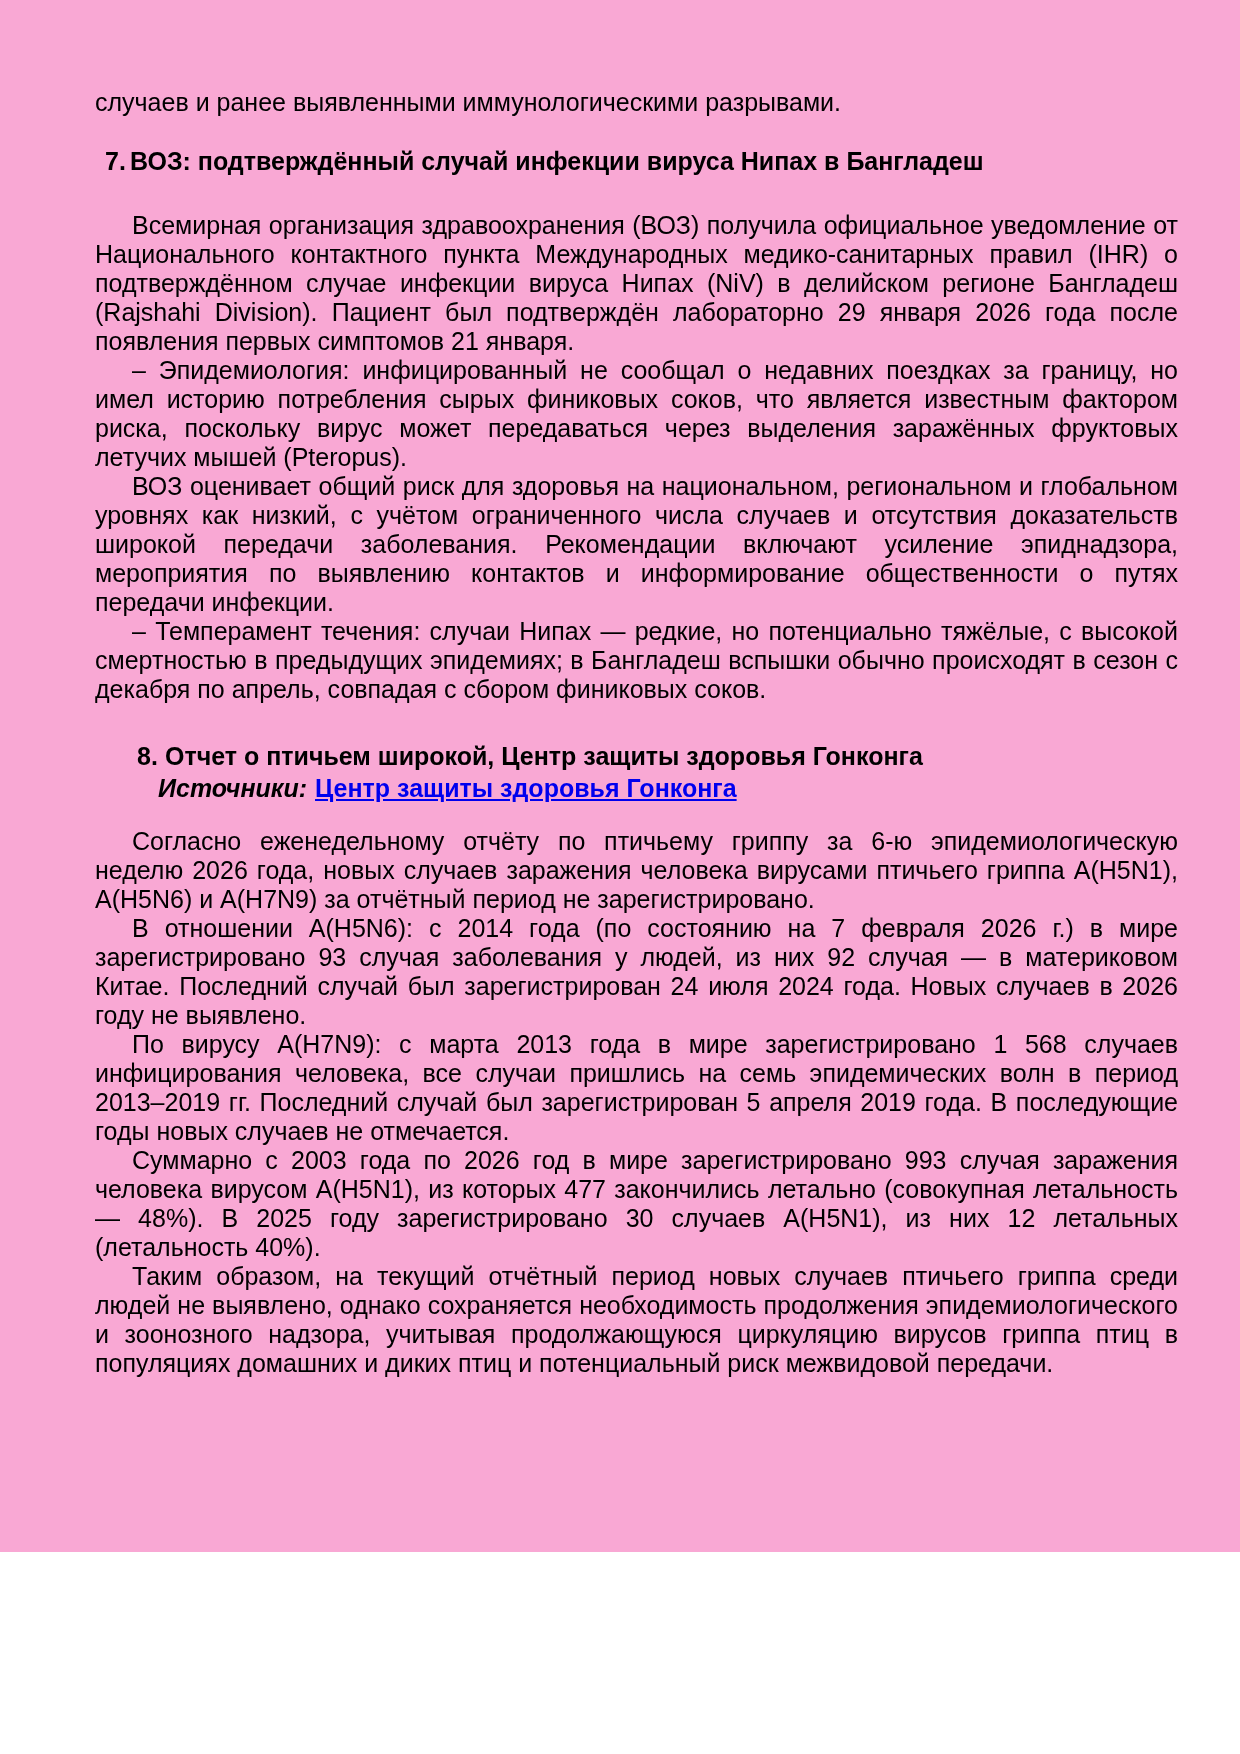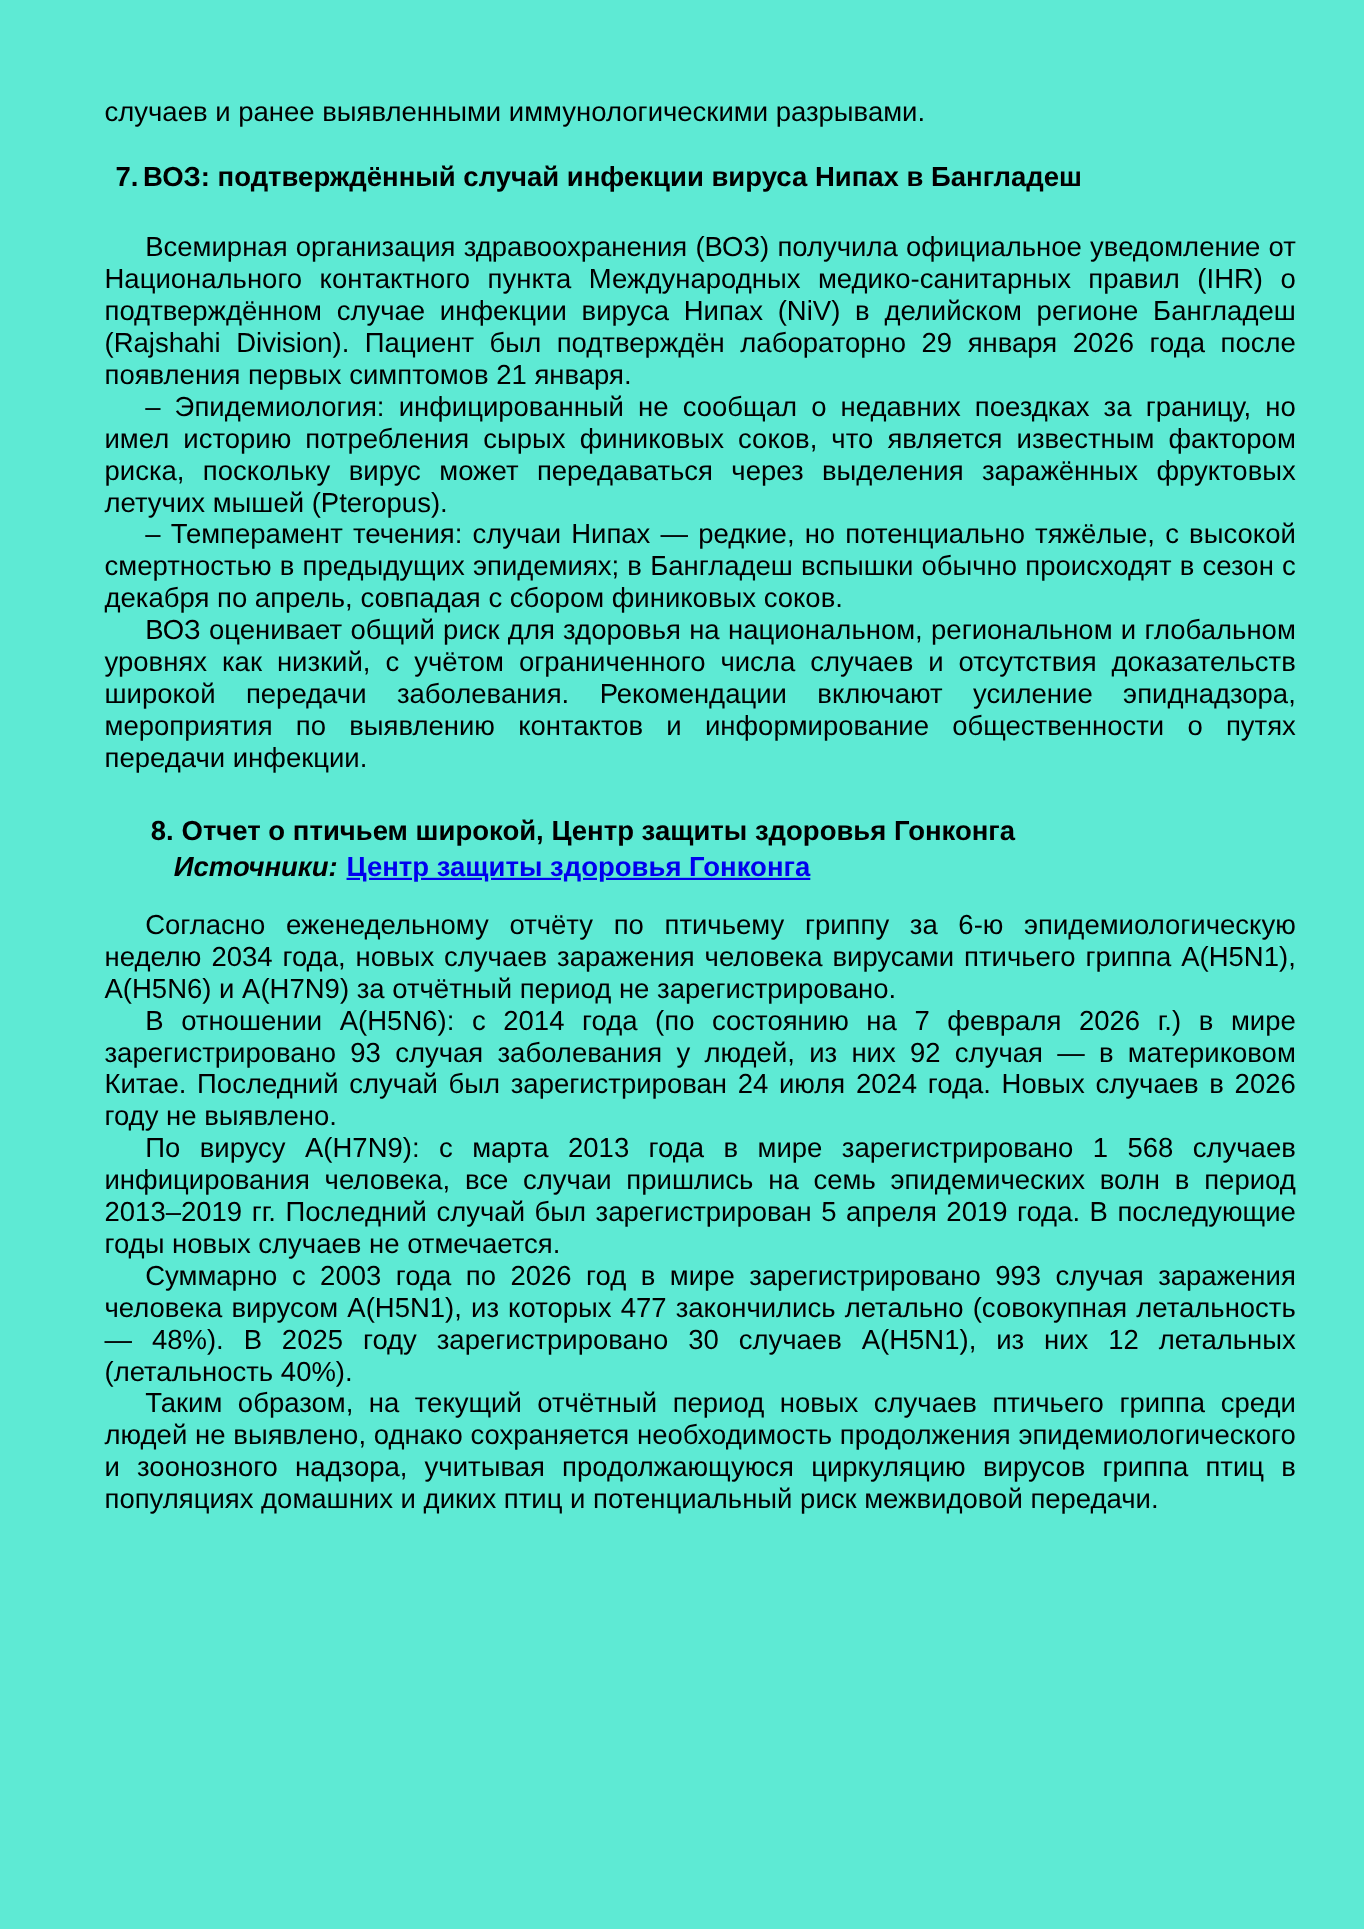--- a/index.html
+++ b/index.html
@@ -3,23 +3,23 @@
 <meta charset="utf-8">
 <style>
   html, body {
     margin: 0;
     padding: 0;
     background: #ffffff;
   }
   .page {
     position: relative;
     width: 1240px;
-    height: 1754px;
+    height: 1552px;
     box-sizing: border-box;
-    background: #5eead4;
+    background: #f9a8d4;
     color: #000000;
     font-family: "Liberation Sans", sans-serif;
     font-size: 25px;
     line-height: 29px;
     padding: 88px 62px 0 95px;
     overflow: hidden;
   }
   .intro-line {
     margin: 0;
     text-align: left;
@@ -69,34 +69,34 @@
 
   <div class="section-heading h7">
     <span class="h-num">7.</span>
     <span class="h-title">ВОЗ: подтверждённый случай инфекции вируса Нипах в Бангладеш</span>
   </div>
 
 
   <div class="section-body b7">
     <p>Всемирная организация здравоохранения (ВОЗ) получила официальное уведомление от Национального контактного пункта Международных медико-санитарных правил (IHR) о подтверждённом случае инфекции вируса Нипах (NiV) в делийском регионе Бангладеш (Rajshahi Division). Пациент был подтверждён лабораторно 29 января 2026 года после появления первых симптомов 21 января.</p>
     <p>– Эпидемиология: инфицированный не сообщал о недавних поездках за границу, но имел историю потребления сырых финиковых соков, что является известным фактором риска, поскольку вирус может передаваться через выделения заражённых фруктовых летучих мышей (Pteropus).</p>
+    <p>ВОЗ оценивает общий риск для здоровья на национальном, региональном и глобальном уровнях как низкий, с учётом ограниченного числа случаев и отсутствия доказательств широкой передачи заболевания. Рекомендации включают усиление эпиднадзора, мероприятия по выявлению контактов и информирование общественности о путях передачи инфекции.</p>
     <p>– Темперамент течения: случаи Нипах — редкие, но потенциально тяжёлые, с высокой смертностью в предыдущих эпидемиях; в Бангладеш вспышки обычно происходят в сезон с декабря по апрель, совпадая с сбором финиковых соков.</p>
-    <p>ВОЗ оценивает общий риск для здоровья на национальном, региональном и глобальном уровнях как низкий, с учётом ограниченного числа случаев и отсутствия доказательств широкой передачи заболевания. Рекомендации включают усиление эпиднадзора, мероприятия по выявлению контактов и информирование общественности о путях передачи инфекции.</p>
   </div>
 
   <div class="section-heading h8">
     <span class="h-num">8.</span>
     <span class="h-title">Отчет о птичьем широкой, Центр защиты здоровья Гонконга</span>
   </div>
 
   <div class="sources-line s8">
     <span class="sources-label">Источники:</span><a class="source-link" href="#">Центр защиты здоровья Гонконга</a>
   </div>
 
   <div class="section-body b8">
-    <p>Согласно еженедельному отчёту по птичьему гриппу за 6-ю эпидемиологическую неделю 2034 года, новых случаев заражения человека вирусами птичьего гриппа A(H5N1), A(H5N6) и A(H7N9) за отчётный период не зарегистрировано.</p>
+    <p>Согласно еженедельному отчёту по птичьему гриппу за 6-ю эпидемиологическую неделю 2026 года, новых случаев заражения человека вирусами птичьего гриппа A(H5N1), A(H5N6) и A(H7N9) за отчётный период не зарегистрировано.</p>
     <p>В отношении A(H5N6): с 2014 года (по состоянию на 7 февраля 2026 г.) в мире зарегистрировано 93 случая заболевания у людей, из них 92 случая — в материковом Китае. Последний случай был зарегистрирован 24 июля 2024 года. Новых случаев в 2026 году не выявлено.</p>
     <p>По вирусу A(H7N9): с марта 2013 года в мире зарегистрировано 1&nbsp;568 случаев инфицирования человека, все случаи пришлись на семь эпидемических волн в период 2013–2019 гг. Последний случай был зарегистрирован 5 апреля 2019 года. В последующие годы новых случаев не отмечается.</p>
     <p>Суммарно с 2003 года по 2026 год в мире зарегистрировано 993 случая заражения человека вирусом A(H5N1), из которых 477 закончились летально (совокупная летальность — 48%). В 2025 году зарегистрировано 30 случаев A(H5N1), из них 12 летальных (летальность 40%).</p>
     <p>Таким образом, на текущий отчётный период новых случаев птичьего гриппа среди людей не выявлено, однако сохраняется необходимость продолжения эпидемиологического и зоонозного надзора, учитывая продолжающуюся циркуляцию вирусов гриппа птиц в популяциях домашних и диких птиц и потенциальный риск межвидовой передачи.</p>
   </div>
 
 </div>
 
 </body></html>

